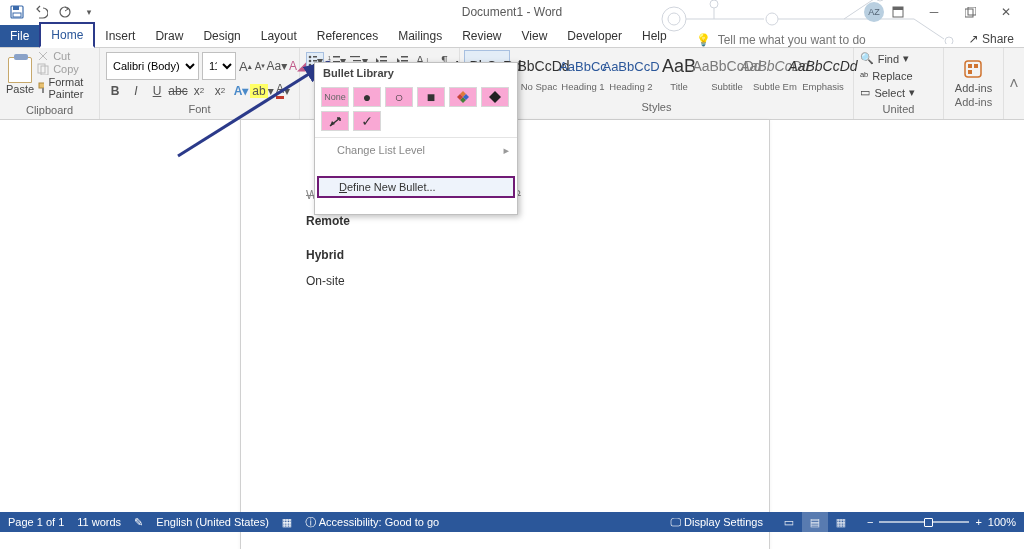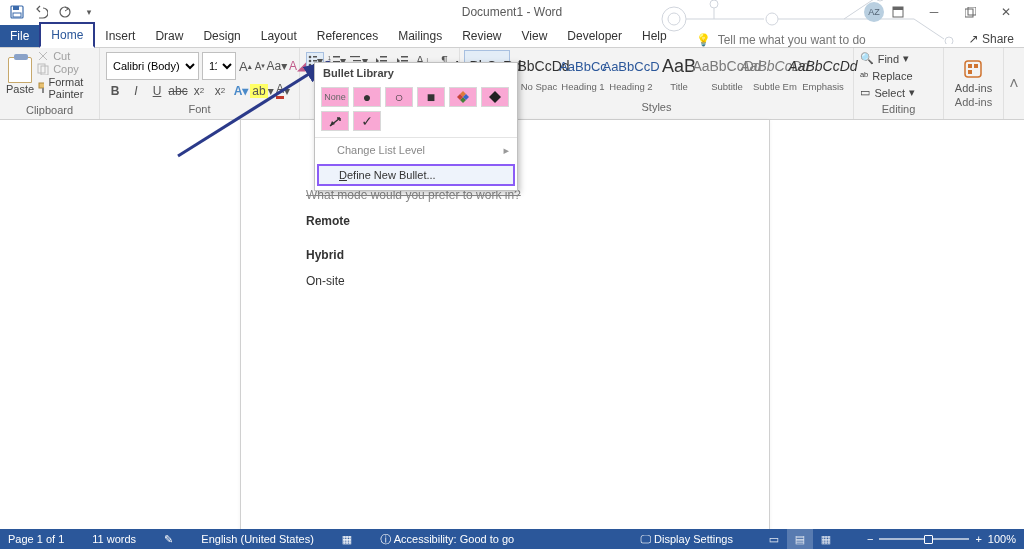--- a/index.html
+++ b/index.html
@@ -69,36 +69,36 @@
 
   
   .bullet-panel { position:absolute; left:314px; top:62px; width:204px; background:#fff; border:1px solid #c0c0c0; box-shadow:2px 2px 6px rgba(0,0,0,0.25); z-index:50; font-size:12px;}
   .bullet-panel .hdr { padding:4px 8px; color:#444; font-weight:600; font-size:11px; background:#fff;}
   .bullet-panel .lib { display:flex; flex-wrap:wrap; padding:4px 6px; gap:4px;}
   .bullet-panel .cell { width:28px;height:20px; border:1px solid #d8d8d8; display:flex;align-items:center;justify-content:center;font-size:14px;color:#333; background:#f9a8d4;}
   .bullet-panel .cell.none { font-size:9px; color:#666;}
   .bullet-panel .sep { height:1px; background:#e4e4e4; margin:2px 0;}
   .bullet-panel .menuitem { padding:4px 10px 4px 22px; color:#888; position:relative; font-size:11px;}
   .bullet-panel .menuitem.enabled { color:#333; }
-  .bullet-panel .menuitem.hl { border:2px solid #8b5cf6; margin:4px 2px; padding:3px 8px 3px 20px; color:#333; background:#eef3fb;}
+  .bullet-panel .menuitem.hl { border:2px solid #701a75; margin:16px 2px; padding:3px 8px 3px 20px; color:#333; background:#eef3fb;}
   .bullet-panel .menuitem .chev { position:absolute; right:8px; color:#999;}
 
   
   .arrow { position:absolute; left:170px; top:56px; z-index:40; pointer-events:none;}
 
   
   .doc-area { position:absolute; left:0; right:0; top:120px; bottom:20px; background:#fff; }
   .page { position:absolute; left:240px; top:0; width:530px; bottom:-130px; background:#fff; border:1px solid #d0d0d0; border-top:none; box-shadow:0 0 4px rgba(0,0,0,0.05);}
   .doc-area::before { content:""; position:absolute; left:0; right:0; top:0; bottom:0; background:#fff;}
   .doc-content { position:absolute; left:306px; top:66px; font-size:12px; color:#333; line-height:1.5;}
   .doc-content p { margin-bottom:8px; }
   .doc-content p.q { color:#666; }
 
   
-  .statusbar { position:absolute; left:0; right:0; bottom:0; height:20px; background:#2b579a; color:#fff; font-size:11px; display:flex; align-items:center; padding:0 8px; gap:28px;}
+  .statusbar { position:absolute; left:0; right:0; bottom:17px; height:20px; background:#2b579a; color:#fff; font-size:11px; display:flex; align-items:center; padding:0 8px; gap:13px;}
   .statusbar .sp { flex:1; }
   .statusbar .views { display:flex; gap:0;}
   .statusbar .vbtn { width:26px;height:20px;display:flex;align-items:center;justify-content:center;opacity:0.85;}
   .statusbar .zoom { display:flex; align-items:center; gap:6px;}
   .statusbar .slider { width:90px; height:2px; background:rgba(255,255,255,0.6); position:relative;}
   .statusbar .slider::after { content:""; position:absolute; left:50%; top:-3px; width:7px;height:7px;border:1px solid #fff;background:#2b579a;border-radius:1px;}
 </style>
 </head>
 <body>
 
@@ -324,21 +324,21 @@
     <div class="glabel">Styles</div>
   </div>
 
   <div class="group editing">
     <div class="erow"><span>🔍</span><span>Find</span> ▾</div>
     <div class="erow">
         <span>ᵃᵇ</span>
         <span>Replace</span>
       </div>
     <div class="erow"><span>▭</span><span>Select</span> ▾</div>
-    <div class="glabel">Editing</div>
+    <div class="glabel">United</div>
   </div>
 
   <div class="group addins-g">
     <div style="text-align:center;">
       <svg width="22" height="22">
           <rect x="3" y="3" width="16" height="16" rx="3" fill="none" stroke="#d07430" stroke-width="1.5"></rect>
           <rect x="6" y="6" width="4" height="4" fill="#d07430"></rect>
           <rect x="12" y="6" width="4" height="4" fill="#d07430"></rect>
           <rect x="6" y="12" width="4" height="4" fill="#d07430"></rect>
         </svg>

